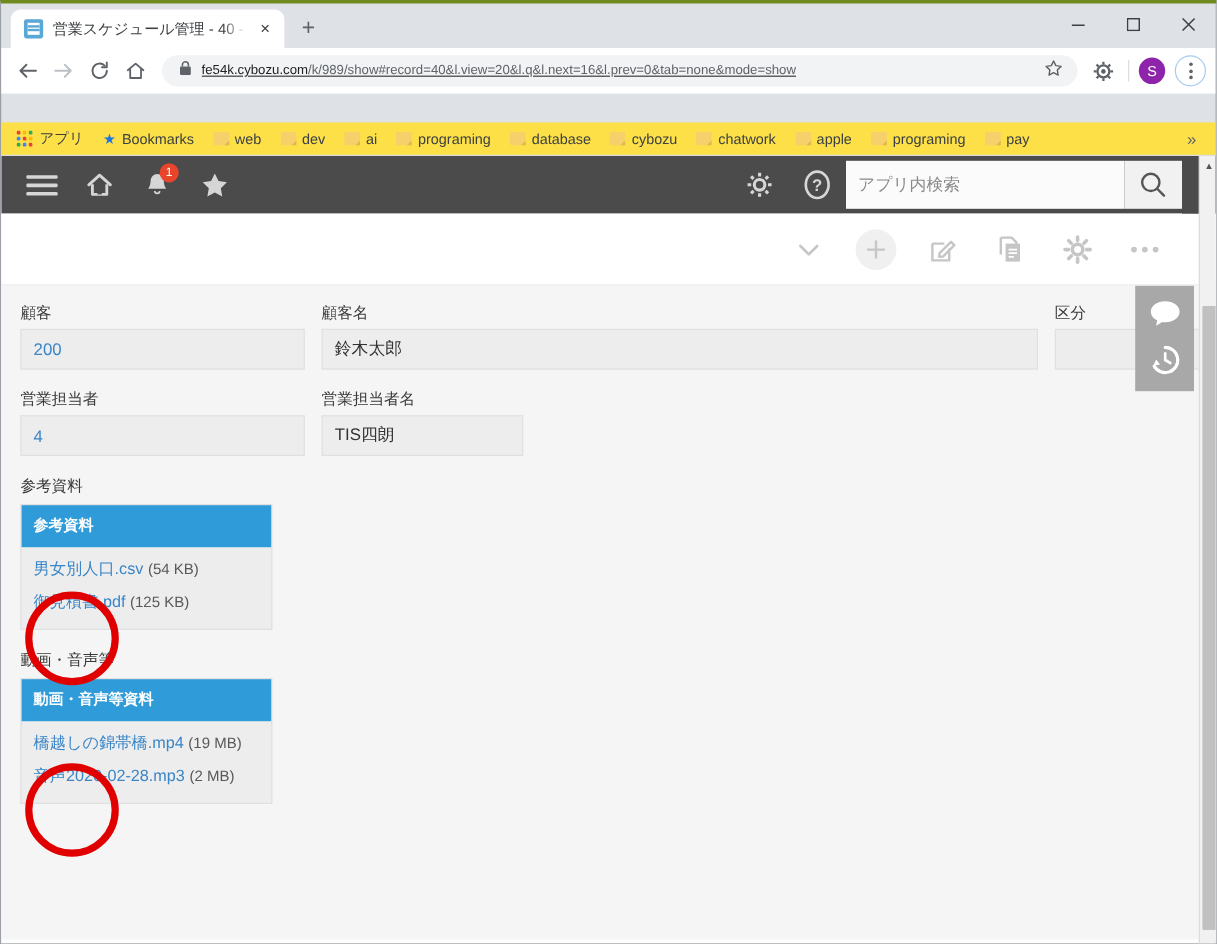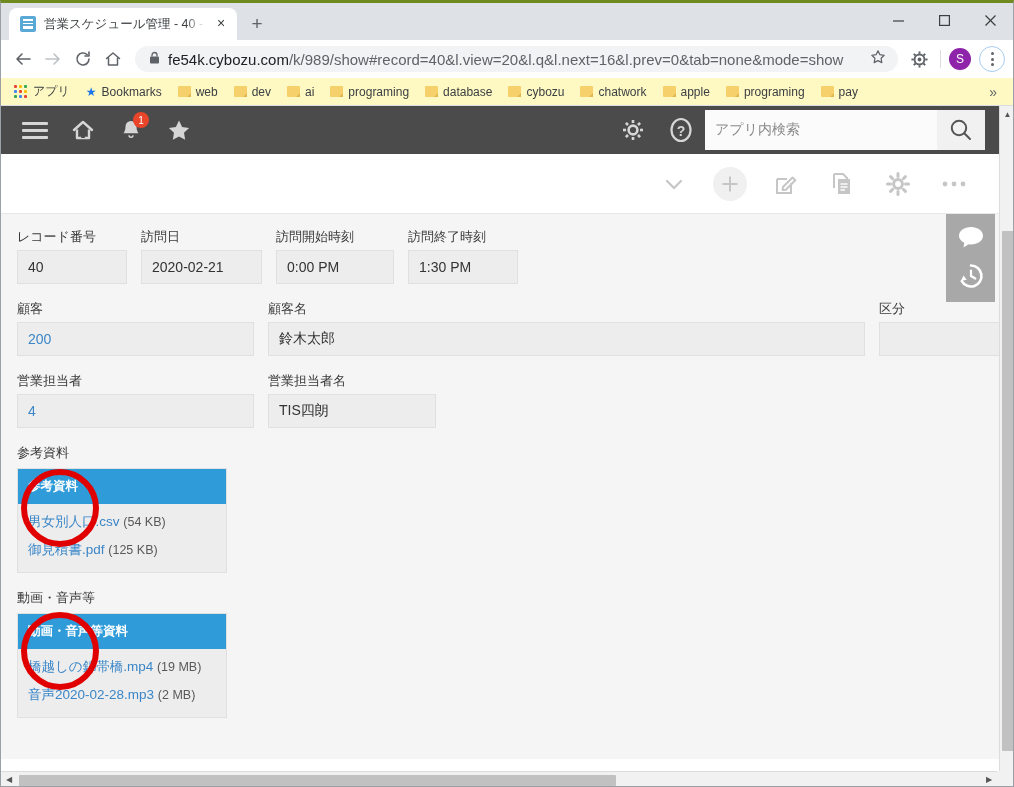--- a/index.html
+++ b/index.html
@@ -72,22 +72,22 @@
     color: #5f6368;
   }
   .navbtn.disabled { color: #bdc1c6; }
   .omnibox {
     flex: 1 1 auto; height: 26px; background: #f1f3f4; border-radius: 13px;
     display: flex; align-items: center; gap: 8px;
     padding: 0 8px 0 14px; margin: 0 6px;
   }
   .omnibox .lock { flex: 0 0 10px; color: #5f6368; }
   .url {
-    flex: 1 1 auto; font-size: 15px; color: #3c4043;
-    white-space: nowrap; overflow: hidden;
+    flex: 1 1 auto; font-size: 11px; color: #3c4043;
+    white-space: nowrap; overflow: hidden; text-decoration: underline;
   }
   .url .dom { color: #202124; }
   .url .rest { color: #5f6368; }
   .star-btn { flex: 0 0 20px; color: #5f6368; cursor: pointer; }
   .ext-icon { width: 26px; height: 26px; display: flex; align-items: center; justify-content: center; cursor: pointer; }
   .tb-sep { width: 1px; height: 18px; background: #dadce0; margin: 0 6px; }
   .avatar {
     width: 22px; height: 22px; border-radius: 50%; background: #8e24aa;
     color: #fff; font-size: 12px; display: flex; align-items: center;
     justify-content: center; cursor: pointer;
@@ -95,22 +95,22 @@
   .kebab {
     width: 26px; height: 26px; border-radius: 50%; cursor: pointer;
     display: flex; flex-direction: column; align-items: center;
     justify-content: center; gap: 2.5px; border: 1px solid #a7cbf0;
     margin-left: 6px;
   }
   .kebab i { width: 3px; height: 3px; background: #5f6368; border-radius: 50%; display: block; }
 
   
   .bookmarks {
-    height: 28px; background: #fef9c3; display: flex; align-items: center;
-    padding: 0 6px; gap: 2px; border-bottom: 1px solid #dadce0;
+    height: 28px; background: #fde047; display: flex; align-items: center;
+    padding: 0 6px; gap: 2px; border-bottom: 1px solid #dadce0; margin-top: 24px;
   }
   .bm {
     display: flex; align-items: center; gap: 5px; padding: 3px 7px;
     font-size: 12px; color: #3c4043; border-radius: 4px;
     cursor: pointer; white-space: nowrap;
   }
   .apps-grid {
     width: 14px; height: 14px; display: grid;
     grid-template-columns: repeat(3, 3px); grid-template-rows: repeat(3, 3px);
     gap: 2px; align-content: center;
@@ -525,38 +525,20 @@
         <svg width="26" height="10" viewBox="0 0 26 10">
             <circle cx="4" cy="5" r="2.4" fill="#c6c6c6"></circle>
             <circle cx="13" cy="5" r="2.4" fill="#c6c6c6"></circle>
             <circle cx="22" cy="5" r="2.4" fill="#c6c6c6"></circle>
           </svg>
       </div>
     </div>
 
     <div class="recbody">
 
-      <div class="fieldrow">
-        <div class="field">
-          <span class="flabel">レコード番号</span>
-          <span class="fvalue" style="width:110px">40</span>
-        </div>
-        <div class="field">
-          <span class="flabel">訪問日</span>
-          <span class="fvalue" style="width:121px">2020-02-21</span>
-        </div>
-        <div class="field">
-          <span class="flabel">訪問開始時刻</span>
-          <span class="fvalue" style="width:118px">0:00 PM</span>
-        </div>
-        <div class="field">
-          <span class="flabel">訪問終了時刻</span>
-          <span class="fvalue" style="width:110px">1:30 PM</span>
-        </div>
-      </div>
 
       <div class="fieldrow">
         <div class="field">
           <span class="flabel">顧客</span>
           <span class="fvalue link" style="width:237px">200</span>
         </div>
         <div class="field">
           <span class="flabel">顧客名</span>
           <span class="fvalue" style="width:597px">鈴木太郎</span>
         </div>

